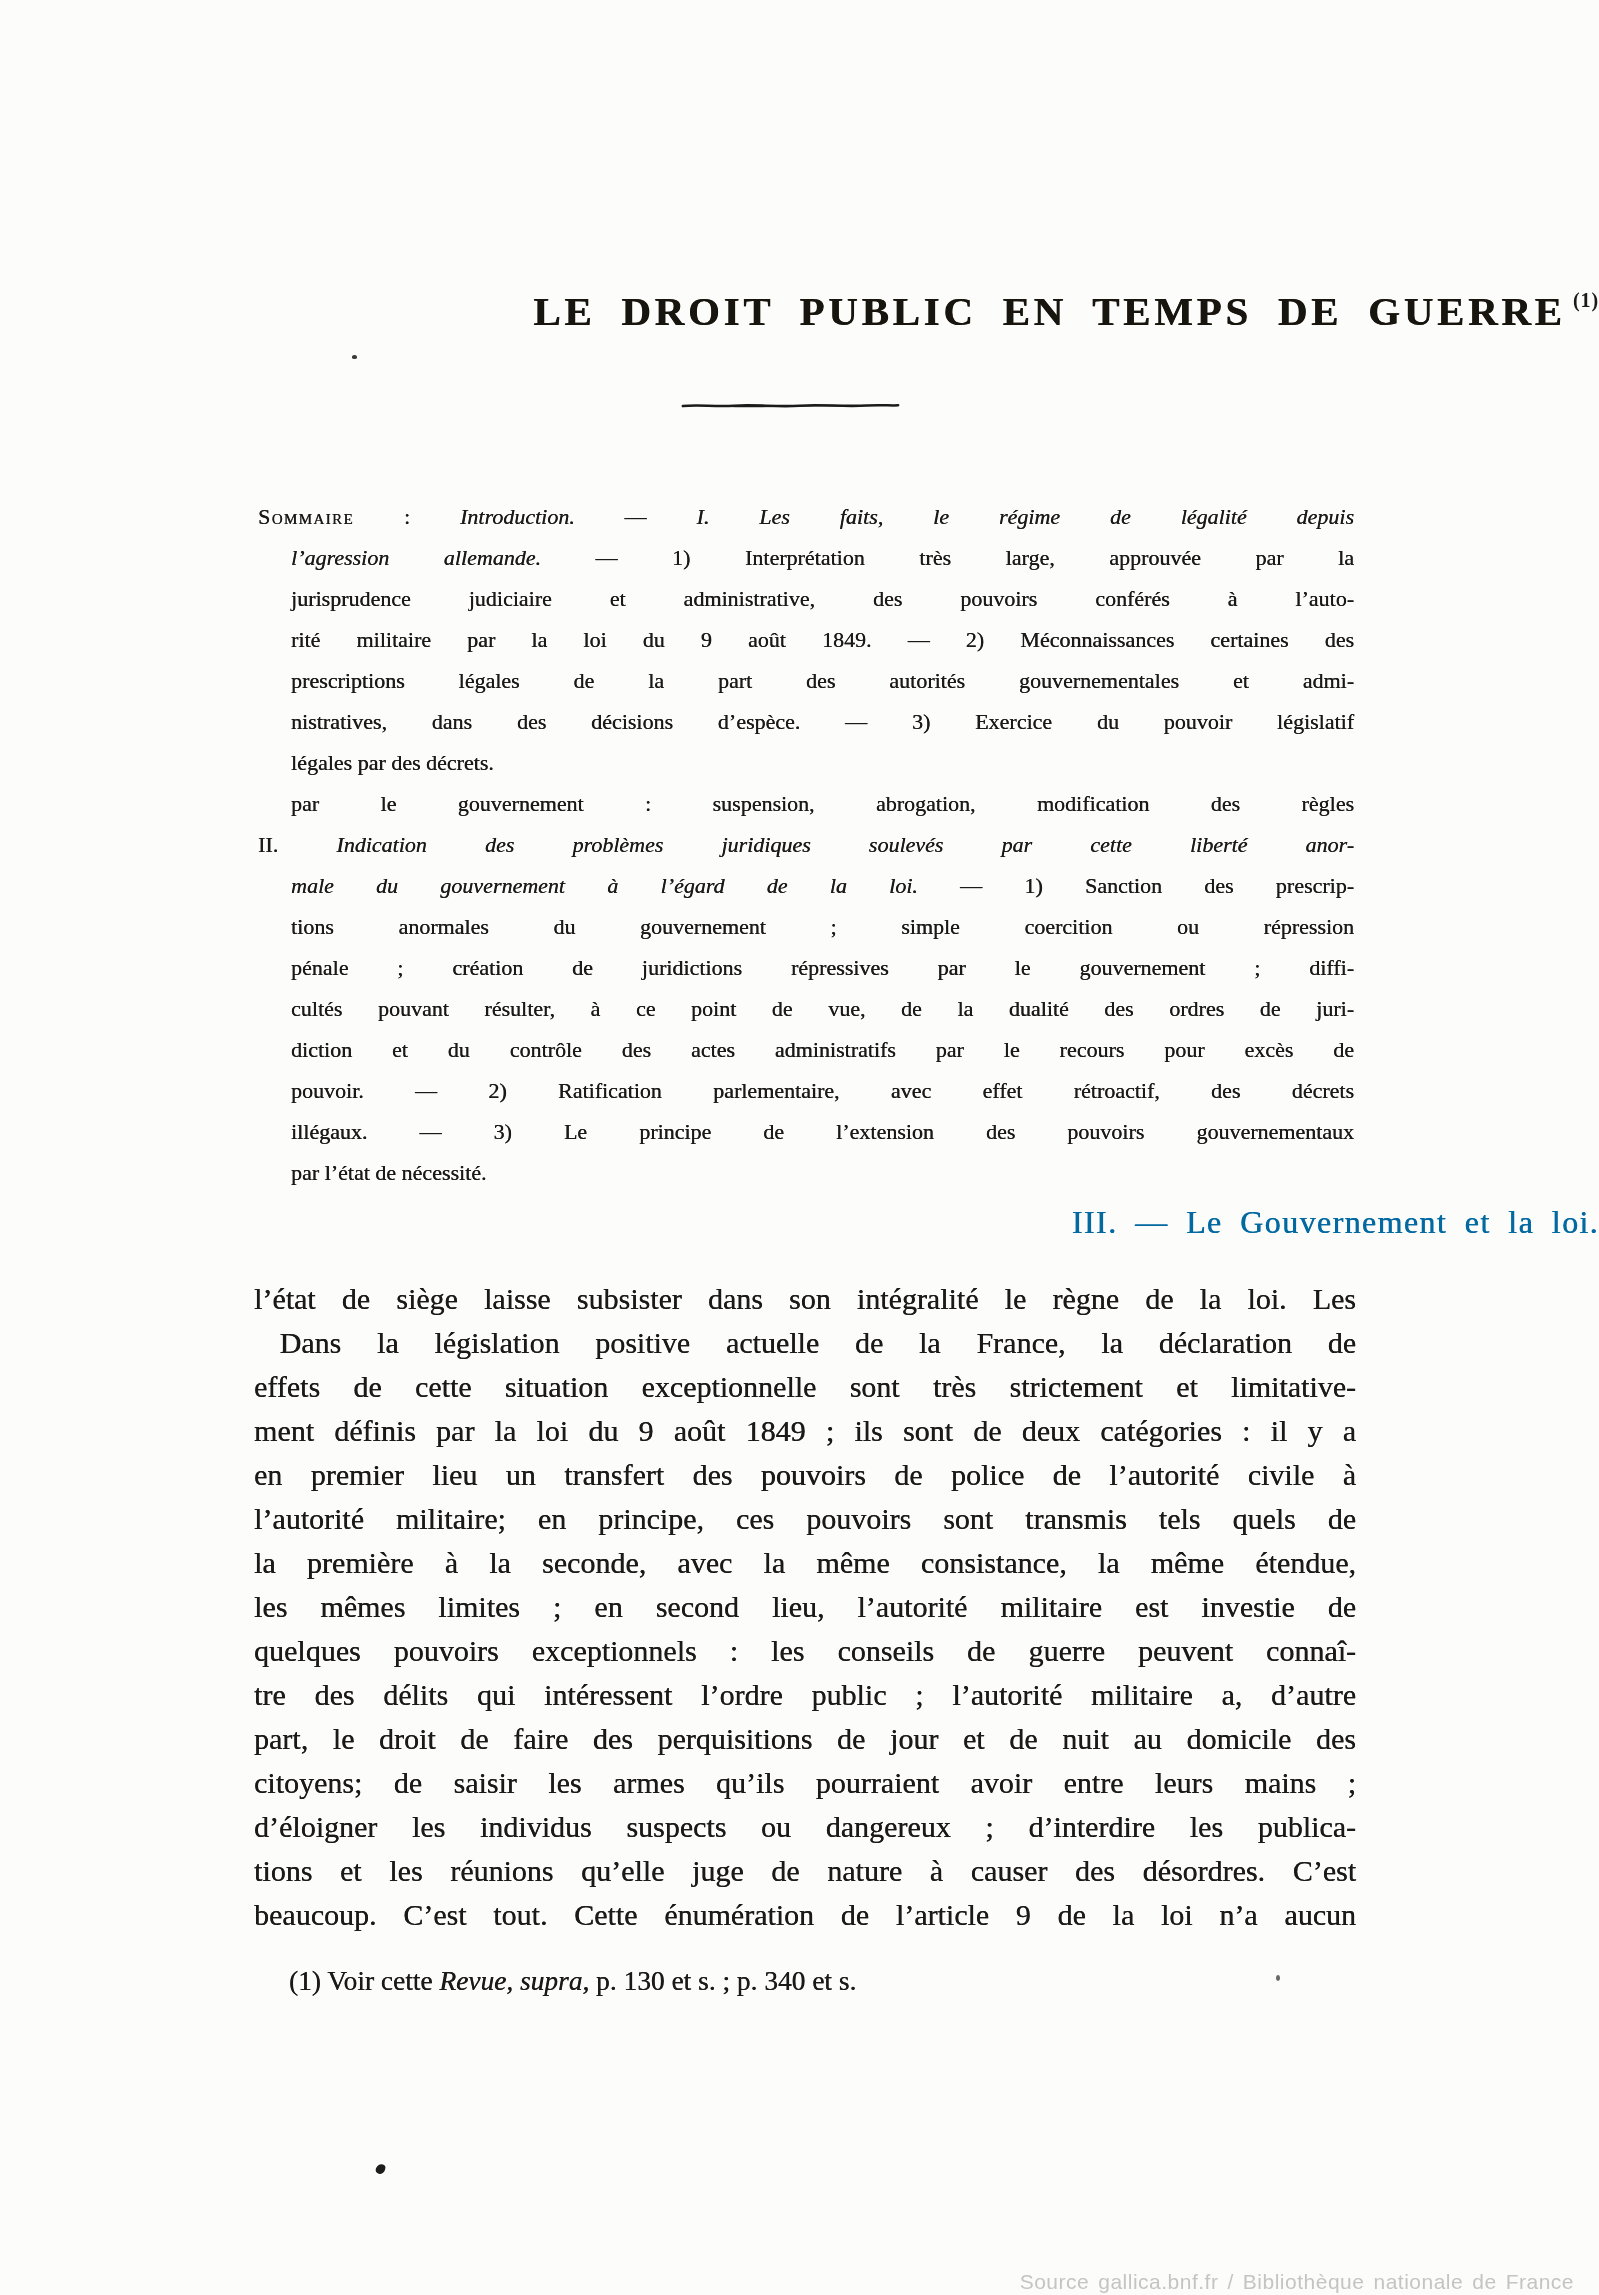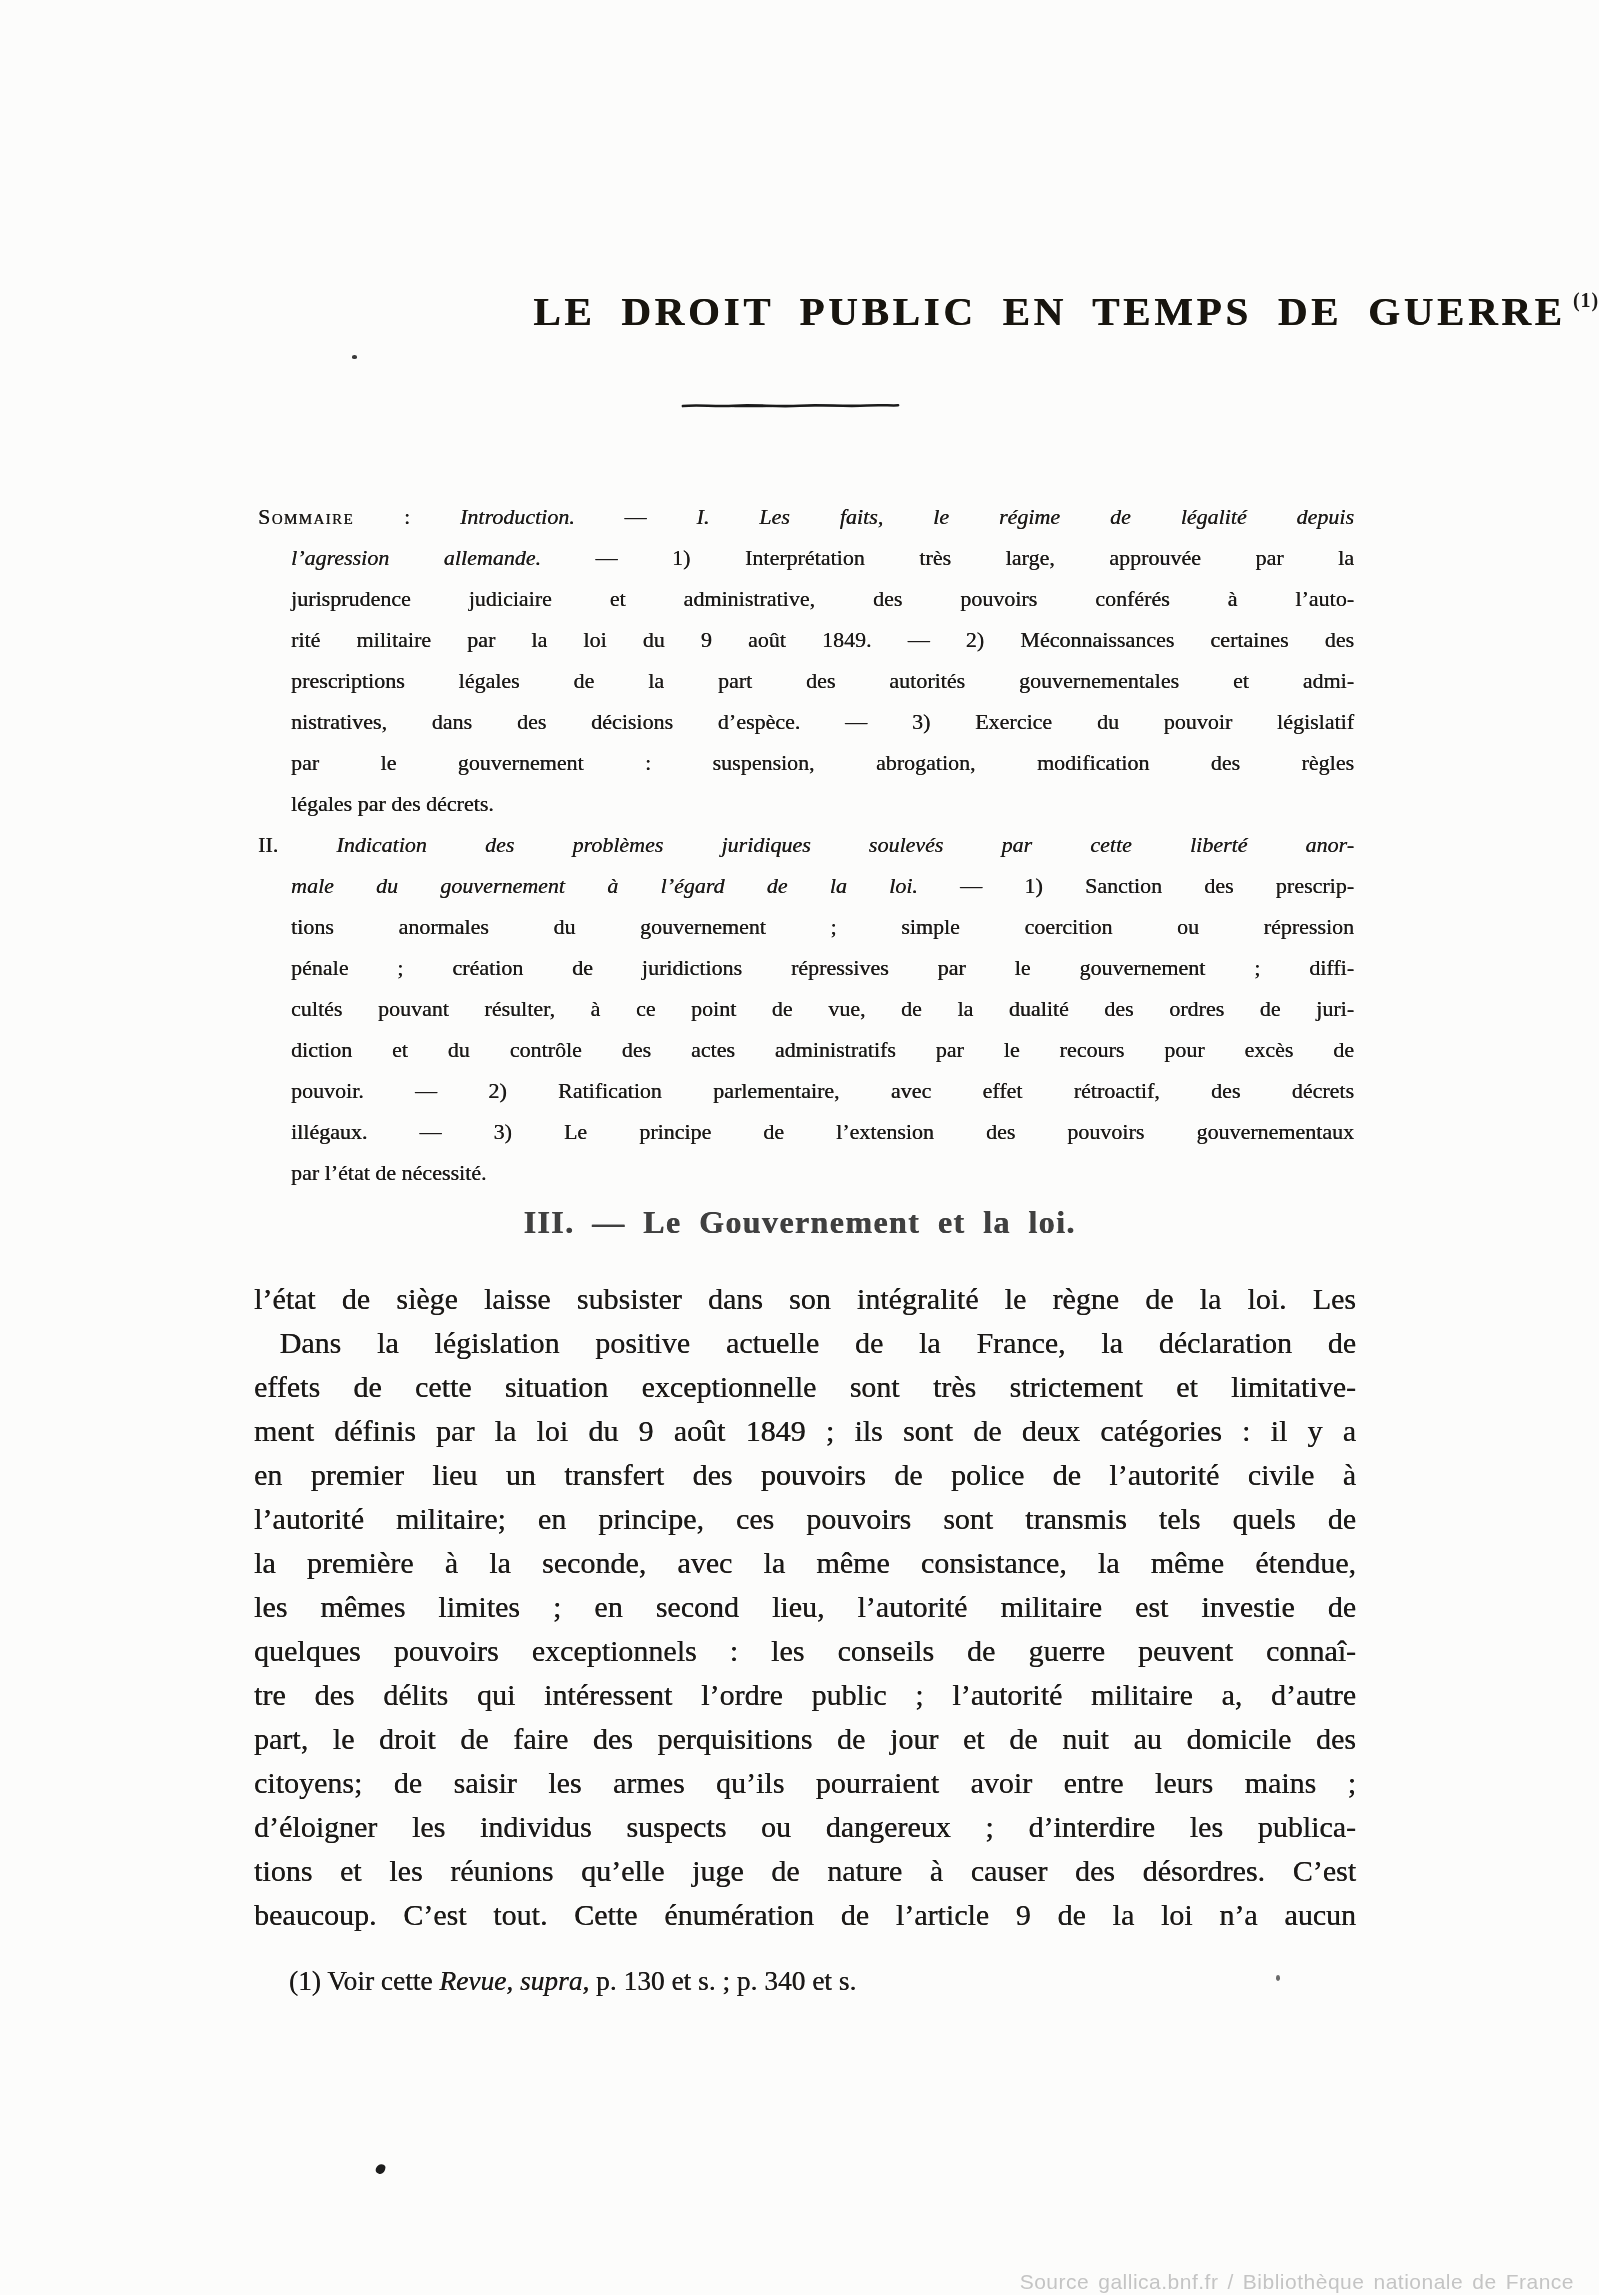--- a/index.html
+++ b/index.html
@@ -49,24 +49,24 @@
     text-align-last:justify;
   }
   .line.end{text-align-last:left;}
   .line.ind{padding-left:33px;}
   .line.first{text-indent:25.6px;}
   .it{font-style:italic;}
   .sc{font-variant:small-caps;letter-spacing:1.4px;}
   
   .heading{
     position:absolute;top:1204px;left:0;width:100%;
-    text-align:center;
-    font-size:32px;font-weight:bold;
+    text-align:right;
+    font-size:32px;font-weight:normal;
     letter-spacing:1.4px;word-spacing:8.2px;
-    color:#404040;
+    color:#0369a1;
     text-shadow:0.5px 0 0 currentColor;
   }
   
   .credit{
     position:absolute;top:2270px;right:25px;
     font-family:"Liberation Sans", sans-serif;
     font-size:21px;color:#c4c4c4;
     letter-spacing:0.5px;word-spacing:2.7px;
   }
   
@@ -91,22 +91,22 @@
     </svg>
   </div>
 
   <div class="txt summary">
       <div class="line"><span class="sc">Sommaire</span><span> : </span><span class="it">Introduction. </span><span>— </span><span class="it">I. Les faits, le régime de légalité depuis</span></div>
       <div class="line ind"><span class="it">l’agression allemande. </span><span>— 1) Interprétation très large, approuvée par la</span></div>
       <div class="line ind"><span>jurisprudence judiciaire et administrative, des pouvoirs conférés à l’auto-</span></div>
       <div class="line ind"><span>rité militaire par la loi du 9 août 1849. — 2) Méconnaissances certaines des</span></div>
       <div class="line ind"><span>prescriptions légales de la part des autorités gouvernementales et admi-</span></div>
       <div class="line ind"><span>nistratives, dans des décisions d’espèce. — 3) Exercice du pouvoir législatif</span></div>
+      <div class="line end ind"><span>légales par des décrets.</span></div>
       <div class="line ind"><span>par le gouvernement : suspension, abrogation, modification des règles</span></div>
-      <div class="line end ind"><span>légales par des décrets.</span></div>
       <div class="line"><span>II. </span><span class="it">Indication des problèmes juridiques soulevés par cette liberté anor-</span></div>
       <div class="line ind"><span class="it">male du gouvernement à l’égard de la loi. </span><span>— 1) Sanction des prescrip-</span></div>
       <div class="line ind"><span>tions anormales du gouvernement ; simple coercition ou répression</span></div>
       <div class="line ind"><span>pénale ; création de juridictions répressives par le gouvernement ; diffi-</span></div>
       <div class="line ind"><span>cultés pouvant résulter, à ce point de vue, de la dualité des ordres de juri-</span></div>
       <div class="line ind"><span>diction et du contrôle des actes administratifs par le recours pour excès de</span></div>
       <div class="line ind"><span>pouvoir. — 2) Ratification parlementaire, avec effet rétroactif, des décrets</span></div>
       <div class="line ind"><span>illégaux. — 3) Le principe de l’extension des pouvoirs gouvernementaux</span></div>
       <div class="line end ind"><span>par l’état de nécessité.</span></div>
     </div>

